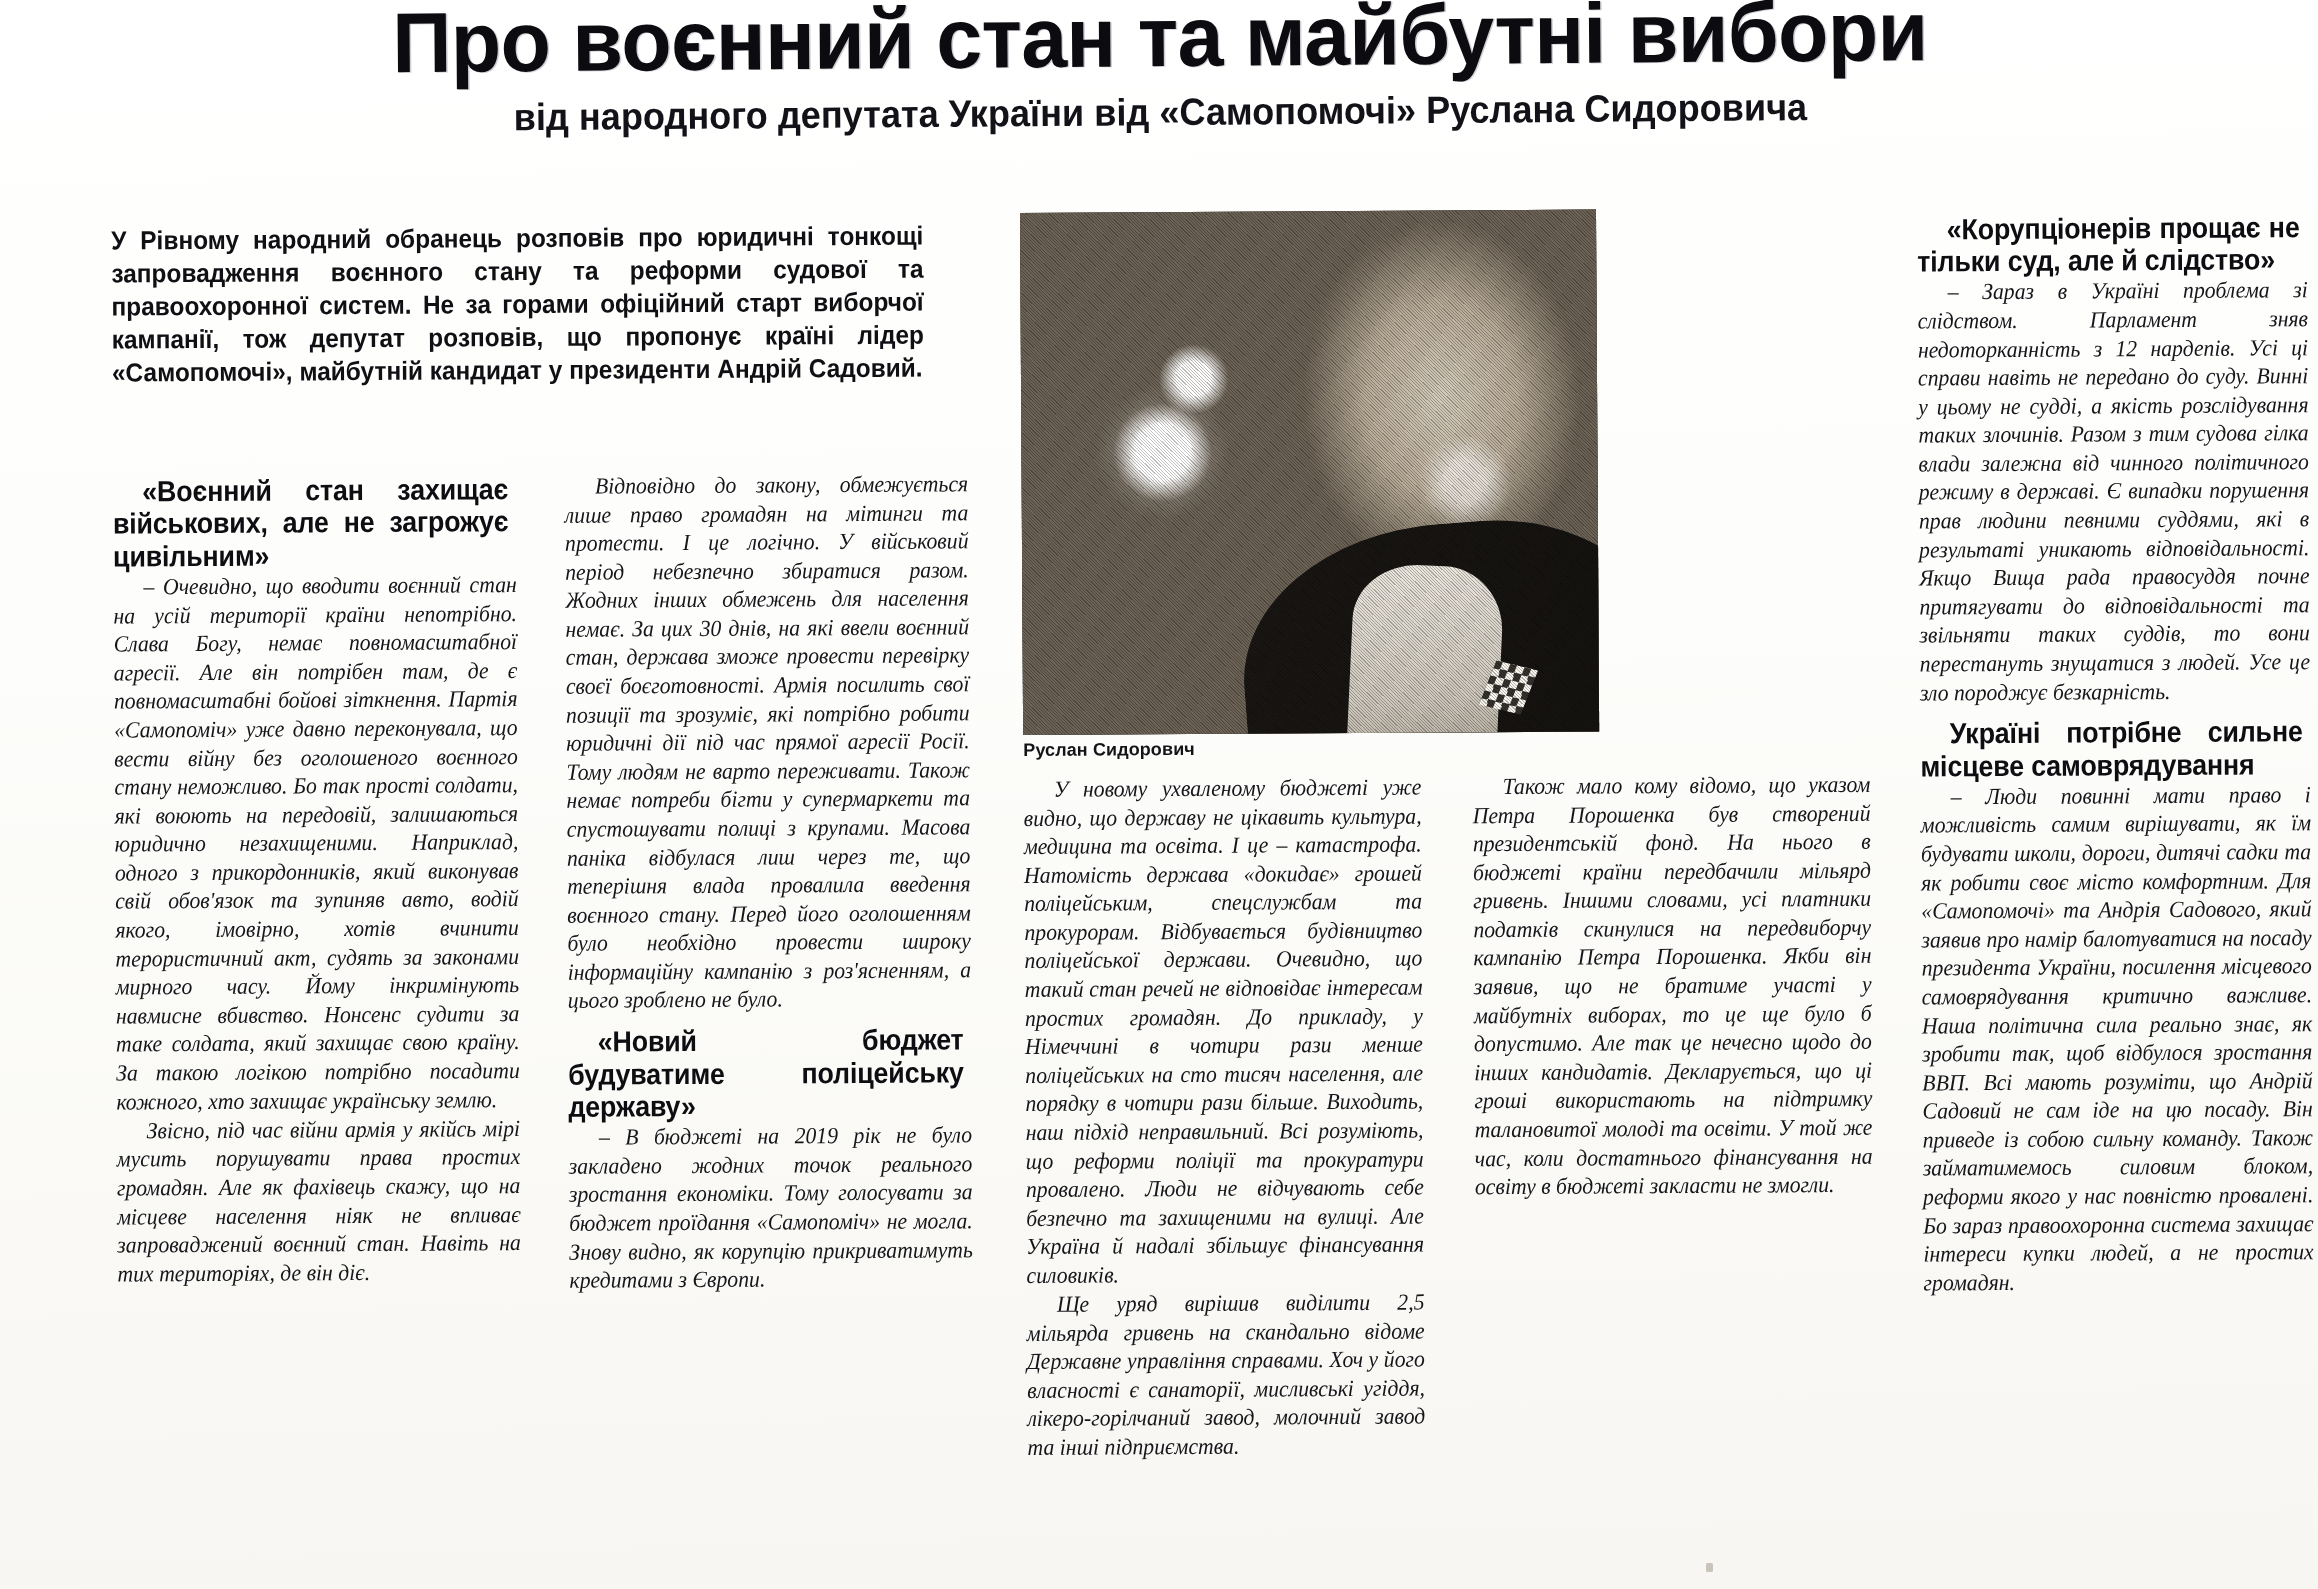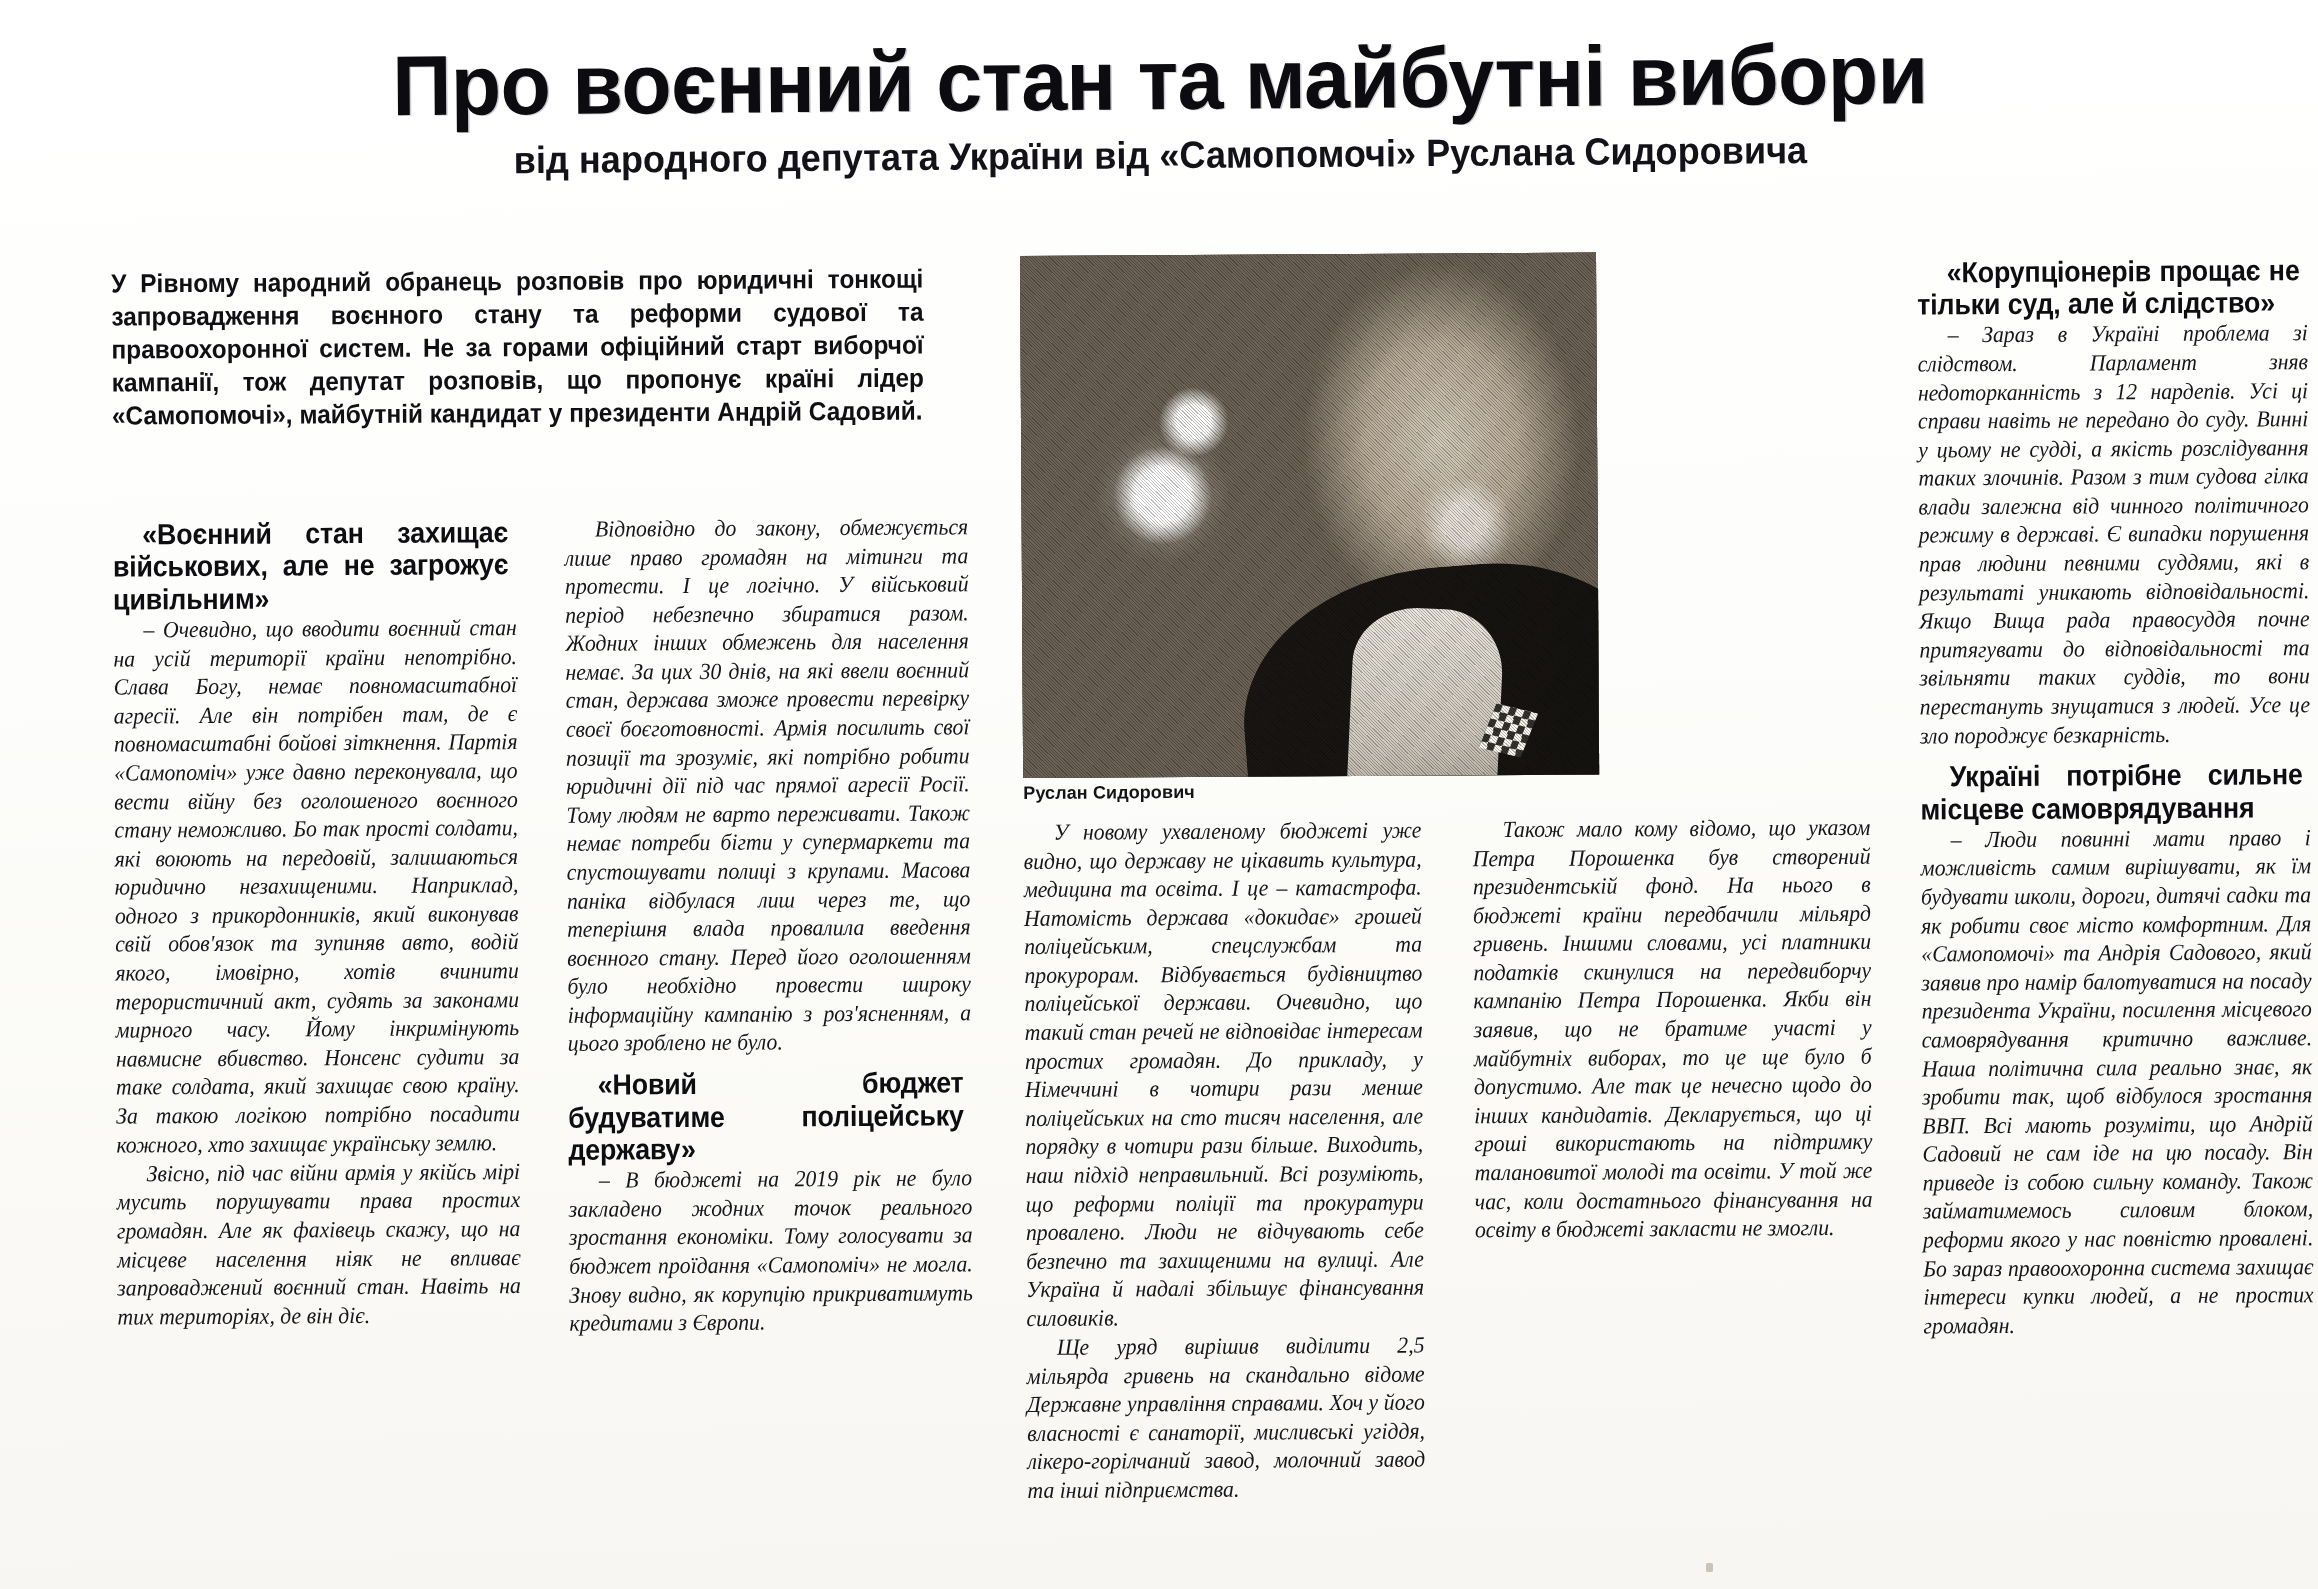--- a/index.html
+++ b/index.html
@@ -13,21 +13,20 @@
     position: relative;
   }
 
   
   .page {
     position: absolute;
     inset: 0;
     background:
       linear-gradient(178.6deg, #ffffff 0%, #fdfdfb 40%, #f7f6f2 100%);
     padding: 0 34px;
-    margin-top: 43px;
   }
 
   
   .masthead {
     padding-top: 2.9px;
     transform: rotate(-0.45deg);
     transform-origin: left top;
   }
   .headline {
     font-family: "Liberation Sans", sans-serif;

